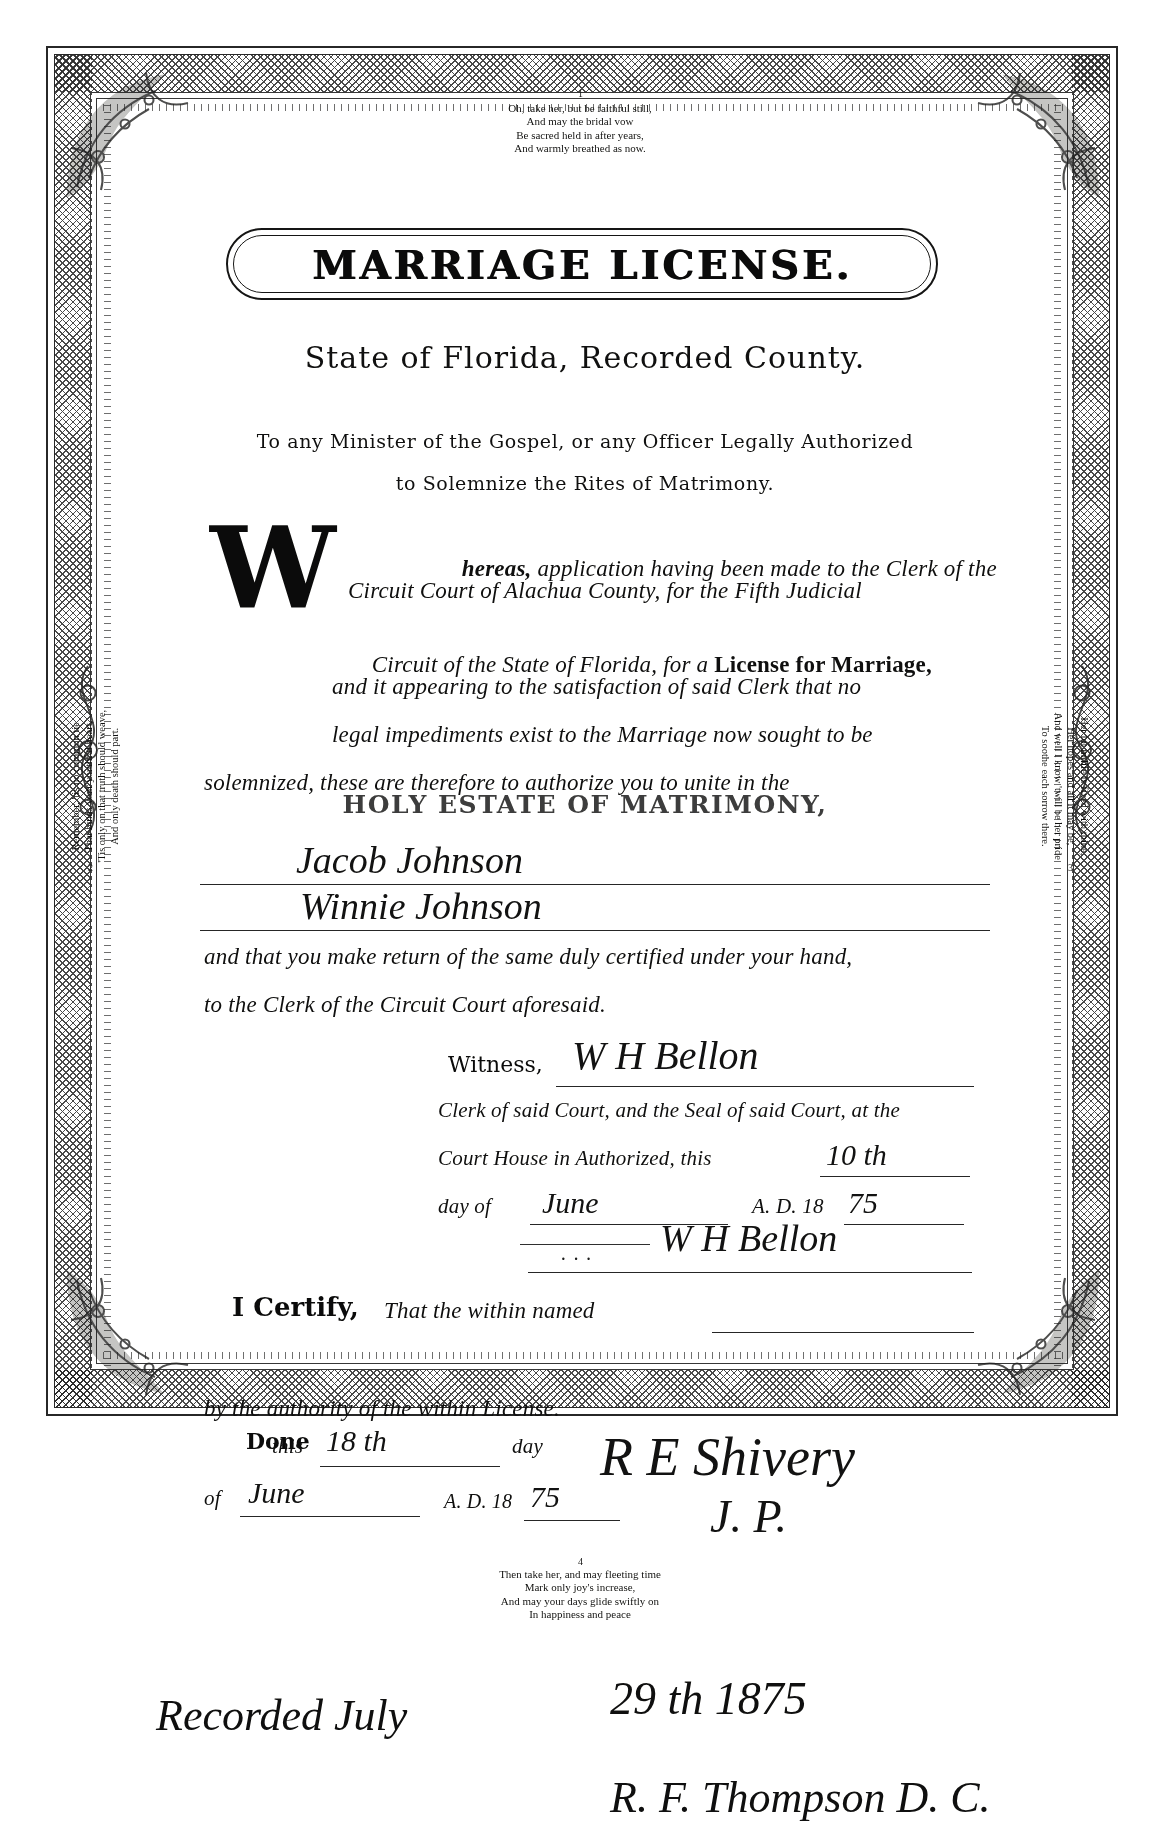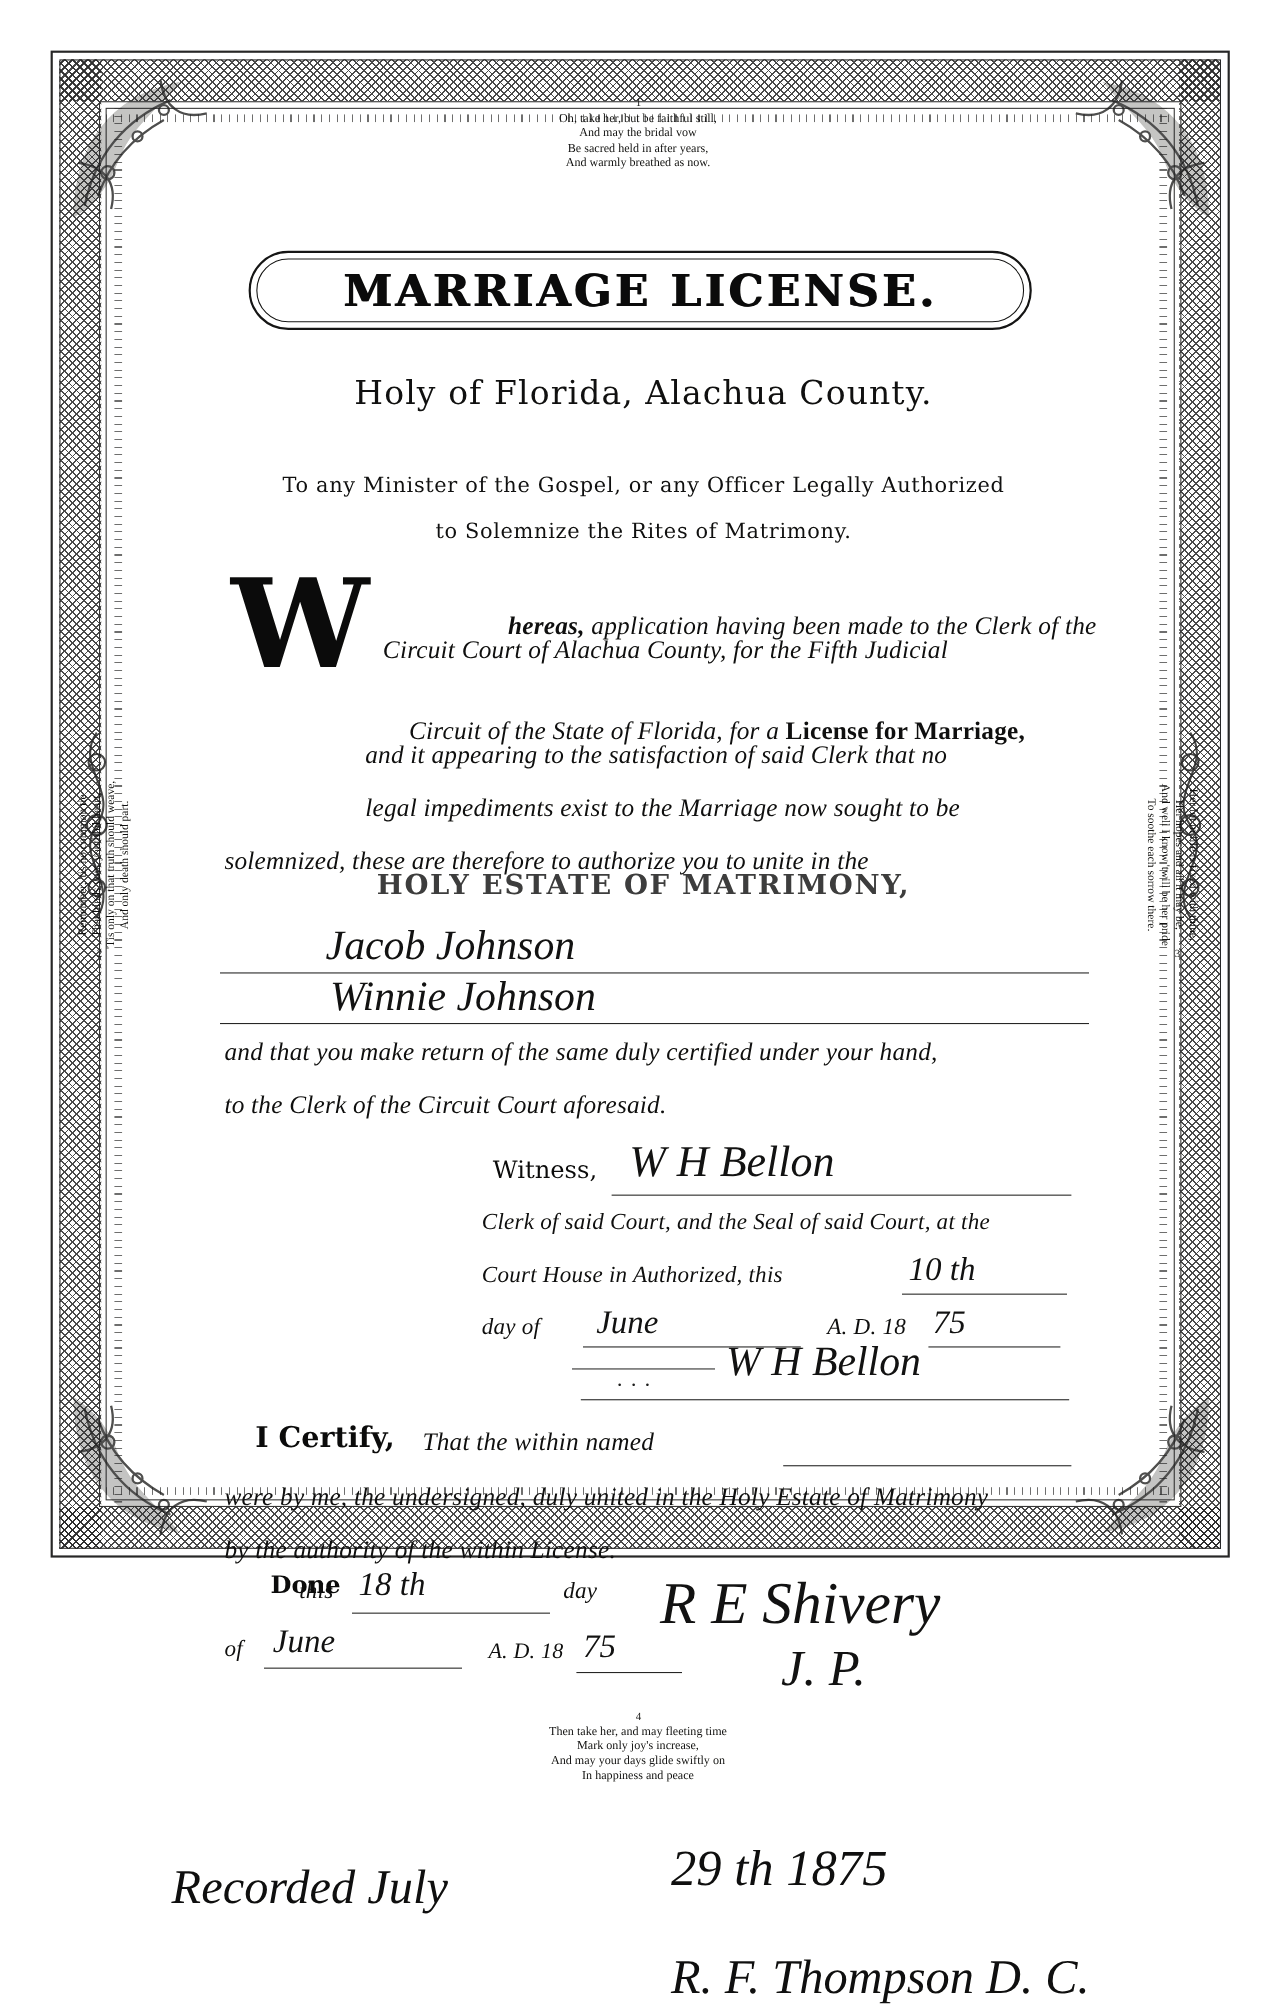--- a/index.html
+++ b/index.html
@@ -405,21 +405,21 @@
   <div class="verse-side verse-right">Her lot in life is fixed with thine,
 Her hopes and all it may be,
 And well I know 'twill be her pride
 To soothe each sorrow there.</div>
 
   <div class="title-wrap">
     <div class="title-box"></div>
     <div class="title-text">MARRIAGE LICENSE.</div>
   </div>
 
-  <div class="state-line">Holy of Florida, Alachua County.</div>
+  <div class="state-line">State of Florida, Recorded County.</div>
   <div class="to-line1">To any Minister of the Gospel, or any Officer Legally Authorized</div>
   <div class="to-line2">to Solemnize the Rites of Matrimony.</div>
 
   <div class="dropcap">W</div>
 
   <div class="body-line" style="left:438px; top:530px;">
     <span style="font-weight:bold">hereas,</span><span> application having been made to the Clerk of the</span>
   </div>
   <div class="body-line" style="left:348px; top:578px;">Circuit Court of Alachua County, for the Fifth Judicial</div>
   <div class="body-line" style="left:348px; top:626px;">
@@ -460,21 +460,20 @@
   <div class="hand" style="left:660px; top:1216px; font-size:38px;">W H Bellon</div>
   <div class="name-rule" style="left:528px; top:1272px; width:444px;"></div>
 
   <div class="short-rule"></div>
   <div class="dots">···</div>
 
   <div class="certify-label">I Certify,</div>
   <div class="body-line" style="left:384px; top:1298px;">That the within named</div>
   <div class="name-rule" style="left:712px; top:1332px; width:262px;"></div>
 
-  <div class="body-line" style="left:204px; top:1348px;">were by me, the undersigned, duly united in the Holy Estate of Matrimony</div>
   <div class="body-line" style="left:204px; top:1396px;">by the authority of the within License.</div>
 
   <div class="done-label">Done</div>
   <div class="body-line" style="left:272px; top:1434px; font-size:21px;">this</div>
   <div class="hand small-hand" style="left:326px; top:1424px;">18 th</div>
   <div class="name-rule" style="left:320px; top:1466px; width:180px;"></div>
   <div class="body-line" style="left:512px; top:1434px; font-size:21px;">day</div>
 
   <div class="body-line" style="left:204px; top:1486px; font-size:21px;">of</div>
   <div class="hand small-hand" style="left:248px; top:1476px;">June</div>

